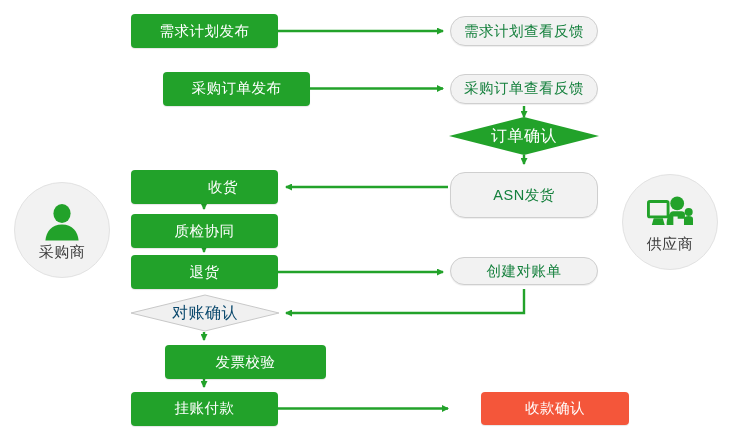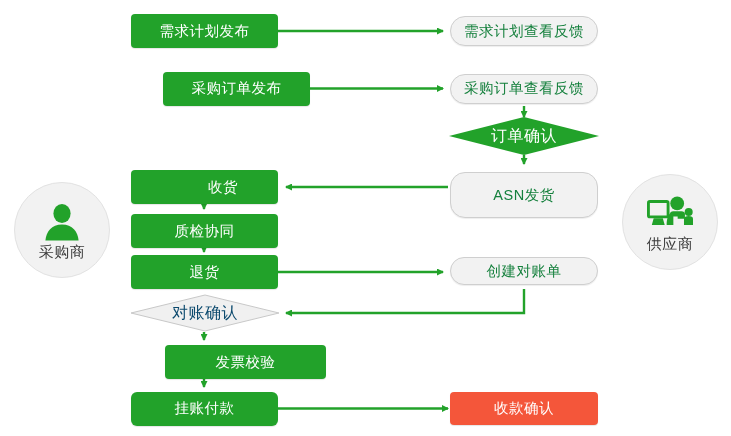--- a/index.html
+++ b/index.html
@@ -51,20 +51,21 @@
     color: #15803d;
     border: 1px solid #cfcfcf;
     border-radius: 15px;
     box-shadow: 0 1px 1px rgba(0,0,0,0.07);
   }
   .node.orange {
     background: #f4563a;
     color: #ffffff;
     border-radius: 4px;
     box-shadow: 0 1px 1px rgba(0,0,0,0.10);
+    margin-left: 31px;
   }
 
   
   .diamond {
     position: absolute;
     z-index: 3;
   }
   .diamond svg {
     position: absolute;
     left: 0;
@@ -213,21 +214,21 @@
     <svg width="150" height="38" viewBox="0 0 150 38">
       <polygon points="75,1 149,19 75,37 1,19" fill="#f0f0f0" stroke="#c8c8c8" stroke-width="1"></polygon>
     </svg>
     <span class="dlabel">对账确认</span>
   </div>
 
   <div class="node green" style="left:126px; top:345px; width:161px; height:34px;margin-left:39px;">
     <span>发票校验</span>
   </div>
 
-  <div class="node green" style="left:131px; top:391.5px; width:147px; height:34px;border-radius:6px;">
+  <div class="node green" style="left:131px; top:391.5px; width:147px; height:34px;">
     <span>挂账付款</span>
   </div>
 
   <div class="node plain" style="left:450px; top:16px; width:148px; height:30px;">
     <span>需求计划查看反馈</span>
   </div>
 
   <div class="node plain" style="left:450px; top:73.5px; width:148px; height:30px;">
     <span>采购订单查看反馈</span>
   </div>

